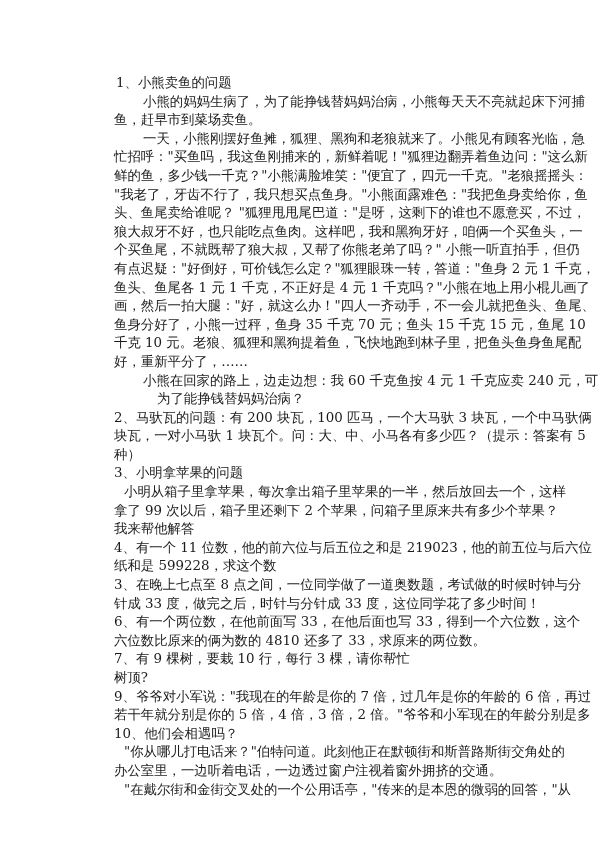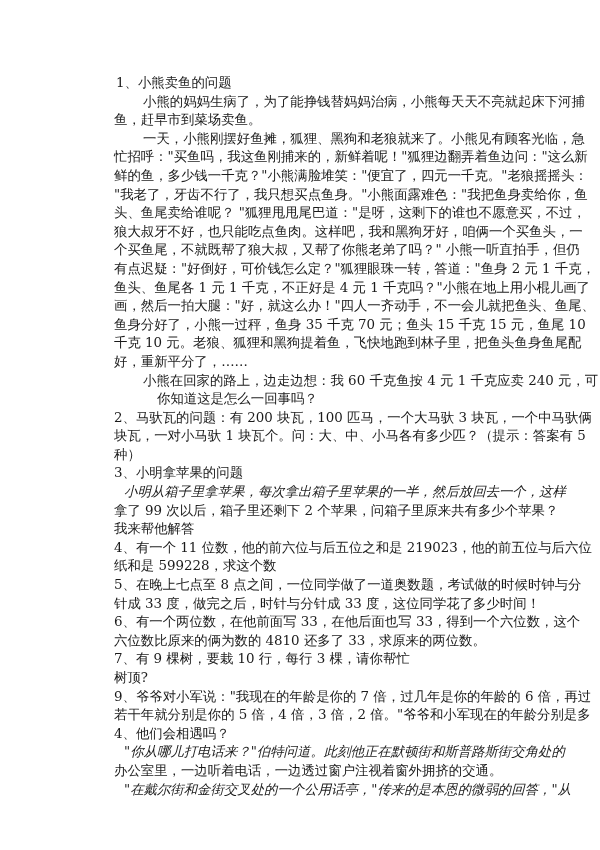--- a/index.html
+++ b/index.html
@@ -8,21 +8,21 @@
     position: absolute;
     left: 82px;
     top: 74px;
     width: 430px;
     font-family: "DejaVu Serif", "Liberation Serif", serif;
     font-size: 13.4px;
     line-height: 18.6px;
     color: #1a1a1a;
   }
   .line { white-space: nowrap; height: 18.6px; overflow: visible; margin-left: 32px; }
-  .indent1 { padding-left: 10px; font-style: italic; }
+  .indent1 { padding-left: 10px; }
   .indent2 { padding-left: 29px; }
   .indent3 { padding-left: 43px; }
   .heading { padding-left: 2px; }
 </style>
 </head>
 <body>
 
 <div class="page" id="page">
     <div class="line heading">1、小熊卖鱼的问题</div>
     <div class="line indent2">小熊的妈妈生病了，为了能挣钱替妈妈治病，小熊每天天不亮就起床下河捕</div>
@@ -34,35 +34,35 @@
     <div class="line">头、鱼尾卖给谁呢？ "狐狸甩甩尾巴道："是呀，这剩下的谁也不愿意买，不过，</div>
     <div class="line">狼大叔牙不好，也只能吃点鱼肉。这样吧，我和黑狗牙好，咱俩一个买鱼头，一</div>
     <div class="line">个买鱼尾，不就既帮了狼大叔，又帮了你熊老弟了吗？" 小熊一听直拍手，但仍</div>
     <div class="line">有点迟疑："好倒好，可价钱怎么定？"狐狸眼珠一转，答道："鱼身 2 元 1 千克，</div>
     <div class="line">鱼头、鱼尾各 1 元 1 千克，不正好是 4 元 1 千克吗？"小熊在地上用小棍儿画了</div>
     <div class="line">画，然后一拍大腿："好，就这么办！"四人一齐动手，不一会儿就把鱼头、鱼尾、</div>
     <div class="line">鱼身分好了，小熊一过秤，鱼身 35 千克 70 元；鱼头 15 千克 15 元，鱼尾 10</div>
     <div class="line">千克 10 元。老狼、狐狸和黑狗提着鱼，飞快地跑到林子里，把鱼头鱼身鱼尾配</div>
     <div class="line">好，重新平分了，……</div>
     <div class="line indent2">小熊在回家的路上，边走边想：我 60 千克鱼按 4 元 1 千克应卖 240 元，可</div>
-    <div class="line indent3">你知道这是怎么一回事吗？</div>
+    <div class="line indent3">为了能挣钱替妈妈治病？</div>
     <div class="line">2、马驮瓦的问题：有 200 块瓦，100 匹马，一个大马驮 3 块瓦，一个中马驮俩</div>
     <div class="line">块瓦，一对小马驮 1 块瓦个。问：大、中、小马各有多少匹？（提示：答案有 5</div>
     <div class="line">种）</div>
     <div class="line">3、小明拿苹果的问题</div>
     <div class="line indent1">小明从箱子里拿苹果，每次拿出箱子里苹果的一半，然后放回去一个，这样</div>
     <div class="line">拿了 99 次以后，箱子里还剩下 2 个苹果，问箱子里原来共有多少个苹果？</div>
     <div class="line">我来帮他解答</div>
     <div class="line">4、有一个 11 位数，他的前六位与后五位之和是 219023，他的前五位与后六位</div>
     <div class="line">纸和是 599228，求这个数</div>
-    <div class="line">5、在晚上七点至 8 点之间，一位同学做了一道奥数题，考试做的时候时钟与分</div>
+    <div class="line">3、在晚上七点至 8 点之间，一位同学做了一道奥数题，考试做的时候时钟与分</div>
     <div class="line">针成 33 度，做完之后，时针与分针成 33 度，这位同学花了多少时间！</div>
     <div class="line">6、有一个两位数，在他前面写 33，在他后面也写 33，得到一个六位数，这个</div>
     <div class="line">六位数比原来的俩为数的 4810 还多了 33，求原来的两位数。</div>
     <div class="line">7、有 9 棵树，要栽 10 行，每行 3 棵，请你帮忙</div>
     <div class="line">树顶?</div>
     <div class="line">9、爷爷对小军说："我现在的年龄是你的 7 倍，过几年是你的年龄的 6 倍，再过</div>
     <div class="line">若干年就分别是你的 5 倍，4 倍，3 倍，2 倍。"爷爷和小军现在的年龄分别是多</div>
-    <div class="line">4、他们会相遇吗？</div>
+    <div class="line">10、他们会相遇吗？</div>
     <div class="line indent1">"你从哪儿打电话来？"伯特问道。此刻他正在默顿街和斯普路斯街交角处的</div>
     <div class="line">办公室里，一边听着电话，一边透过窗户注视着窗外拥挤的交通。</div>
     <div class="line indent1">"在戴尔街和金街交叉处的一个公用话亭，"传来的是本恩的微弱的回答，"从</div>
   </div>
 
 </body></html>

